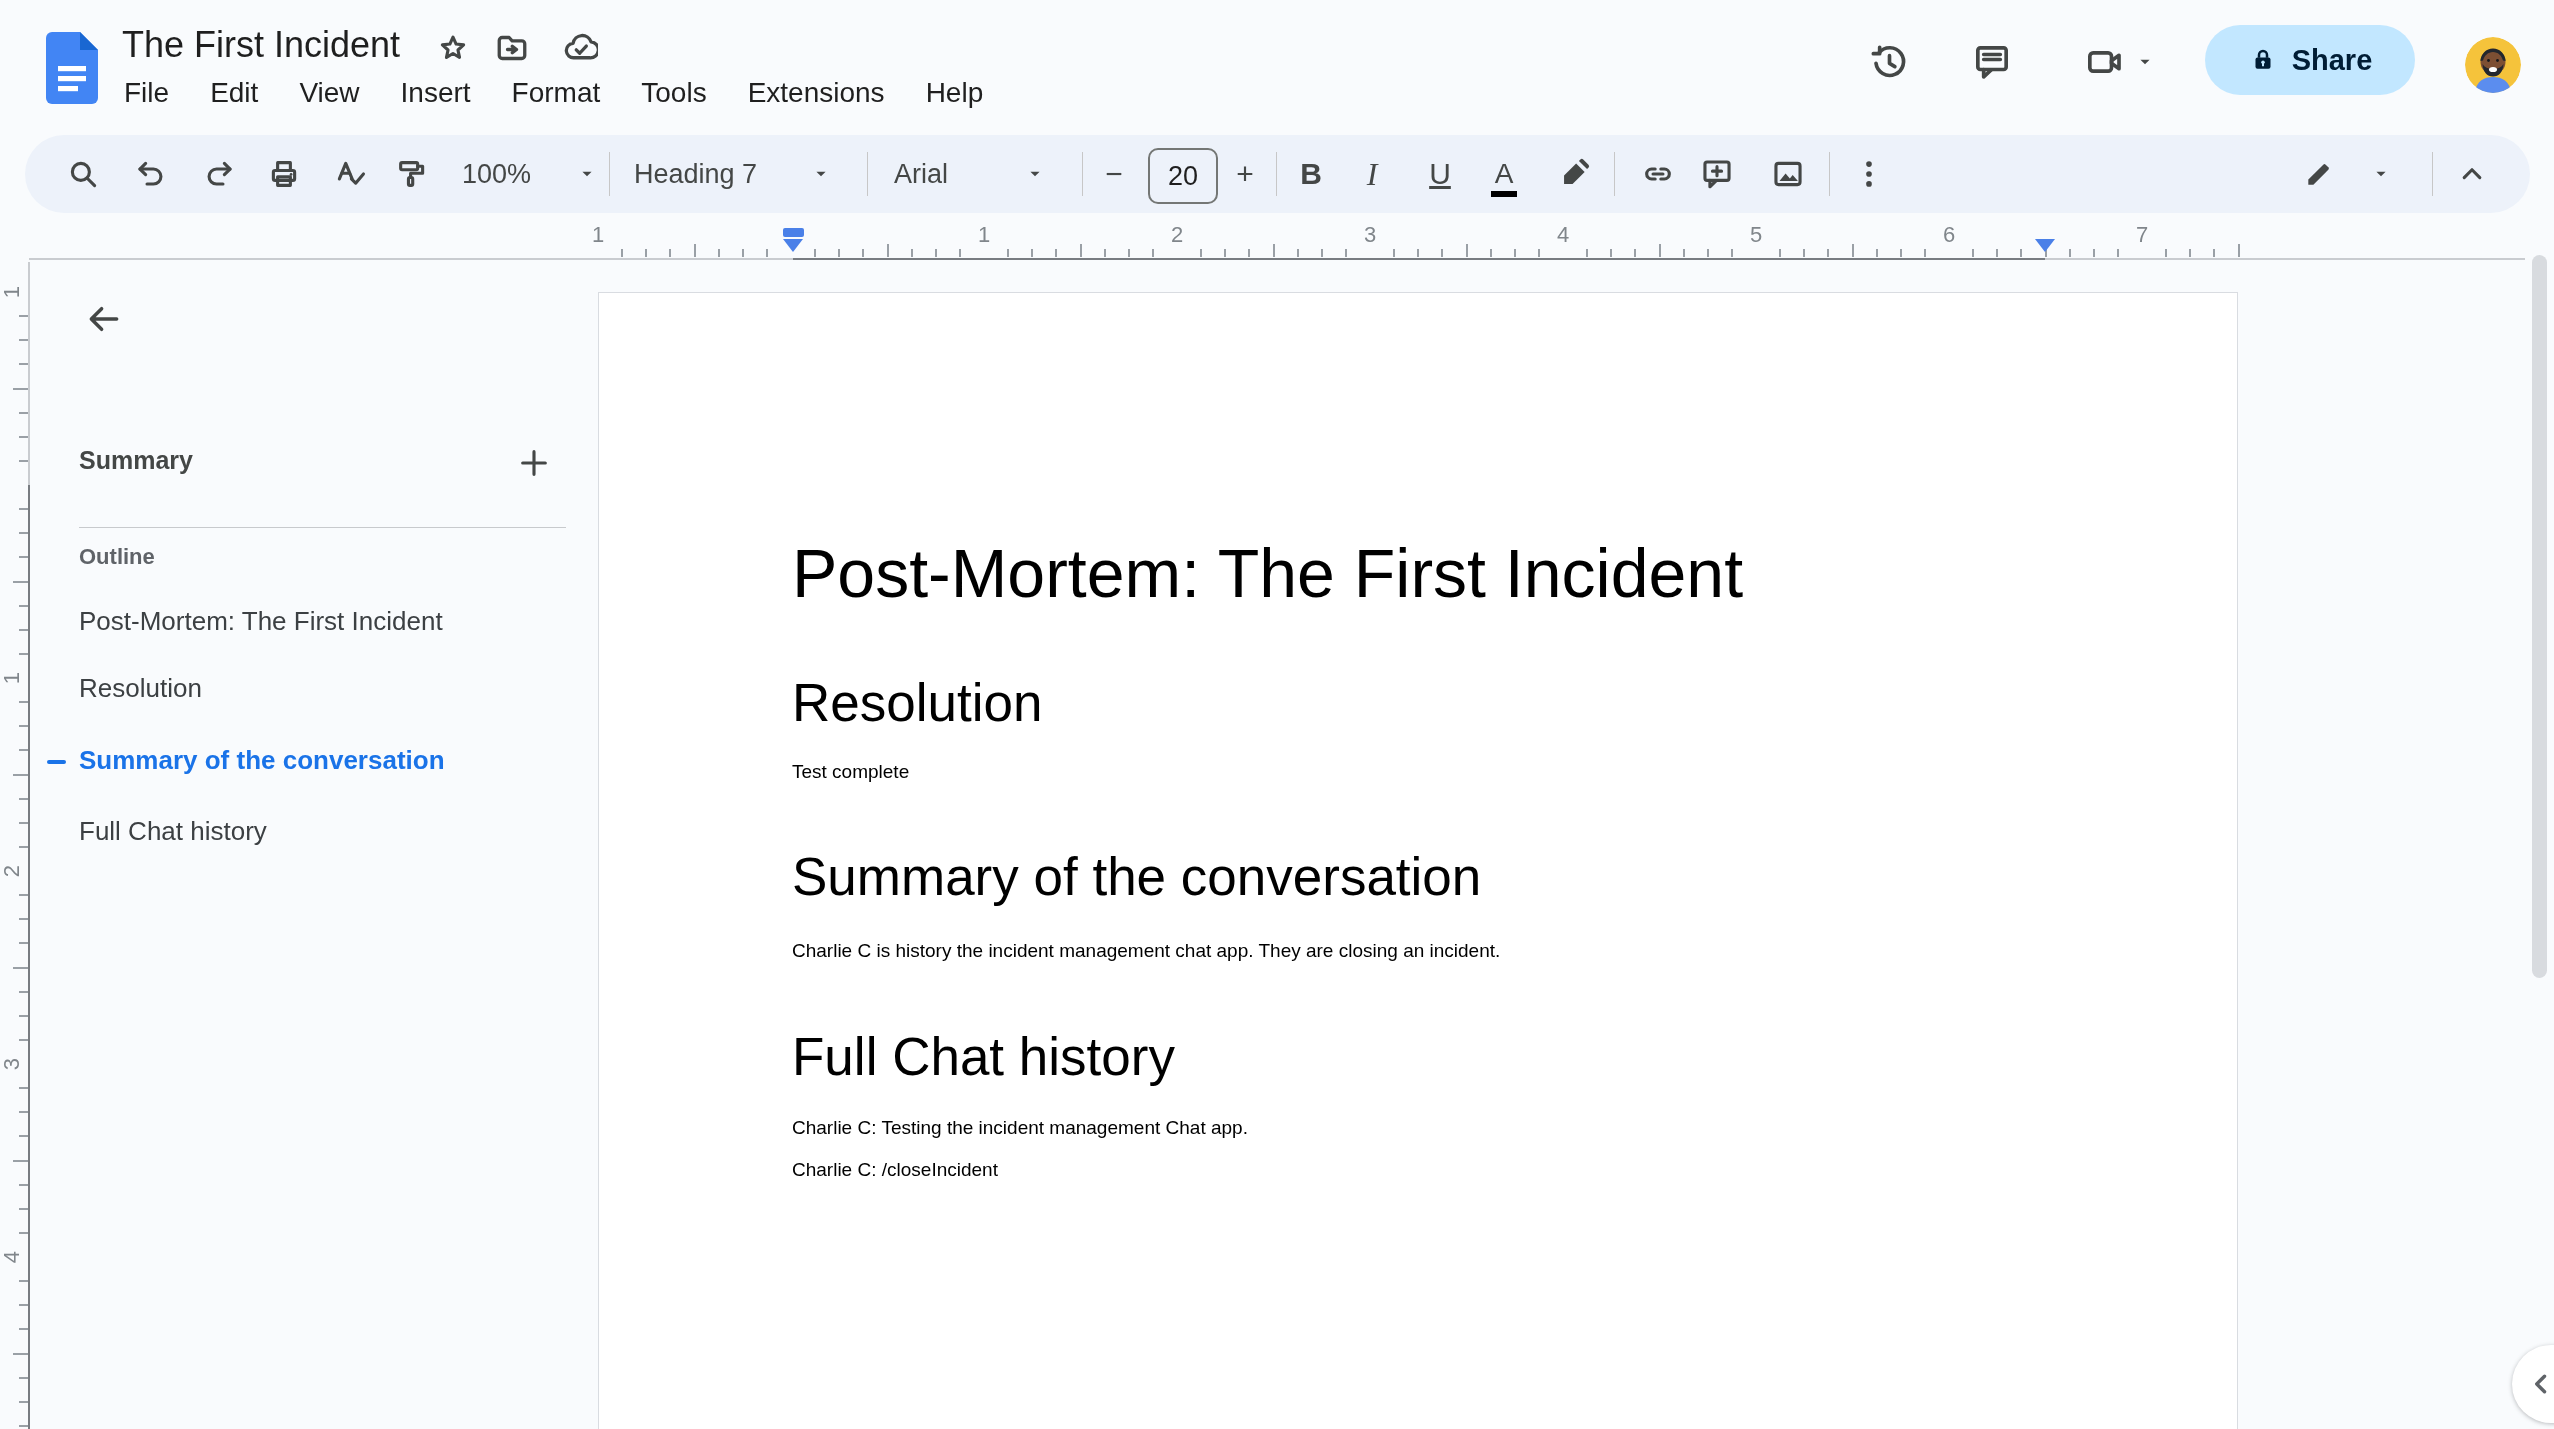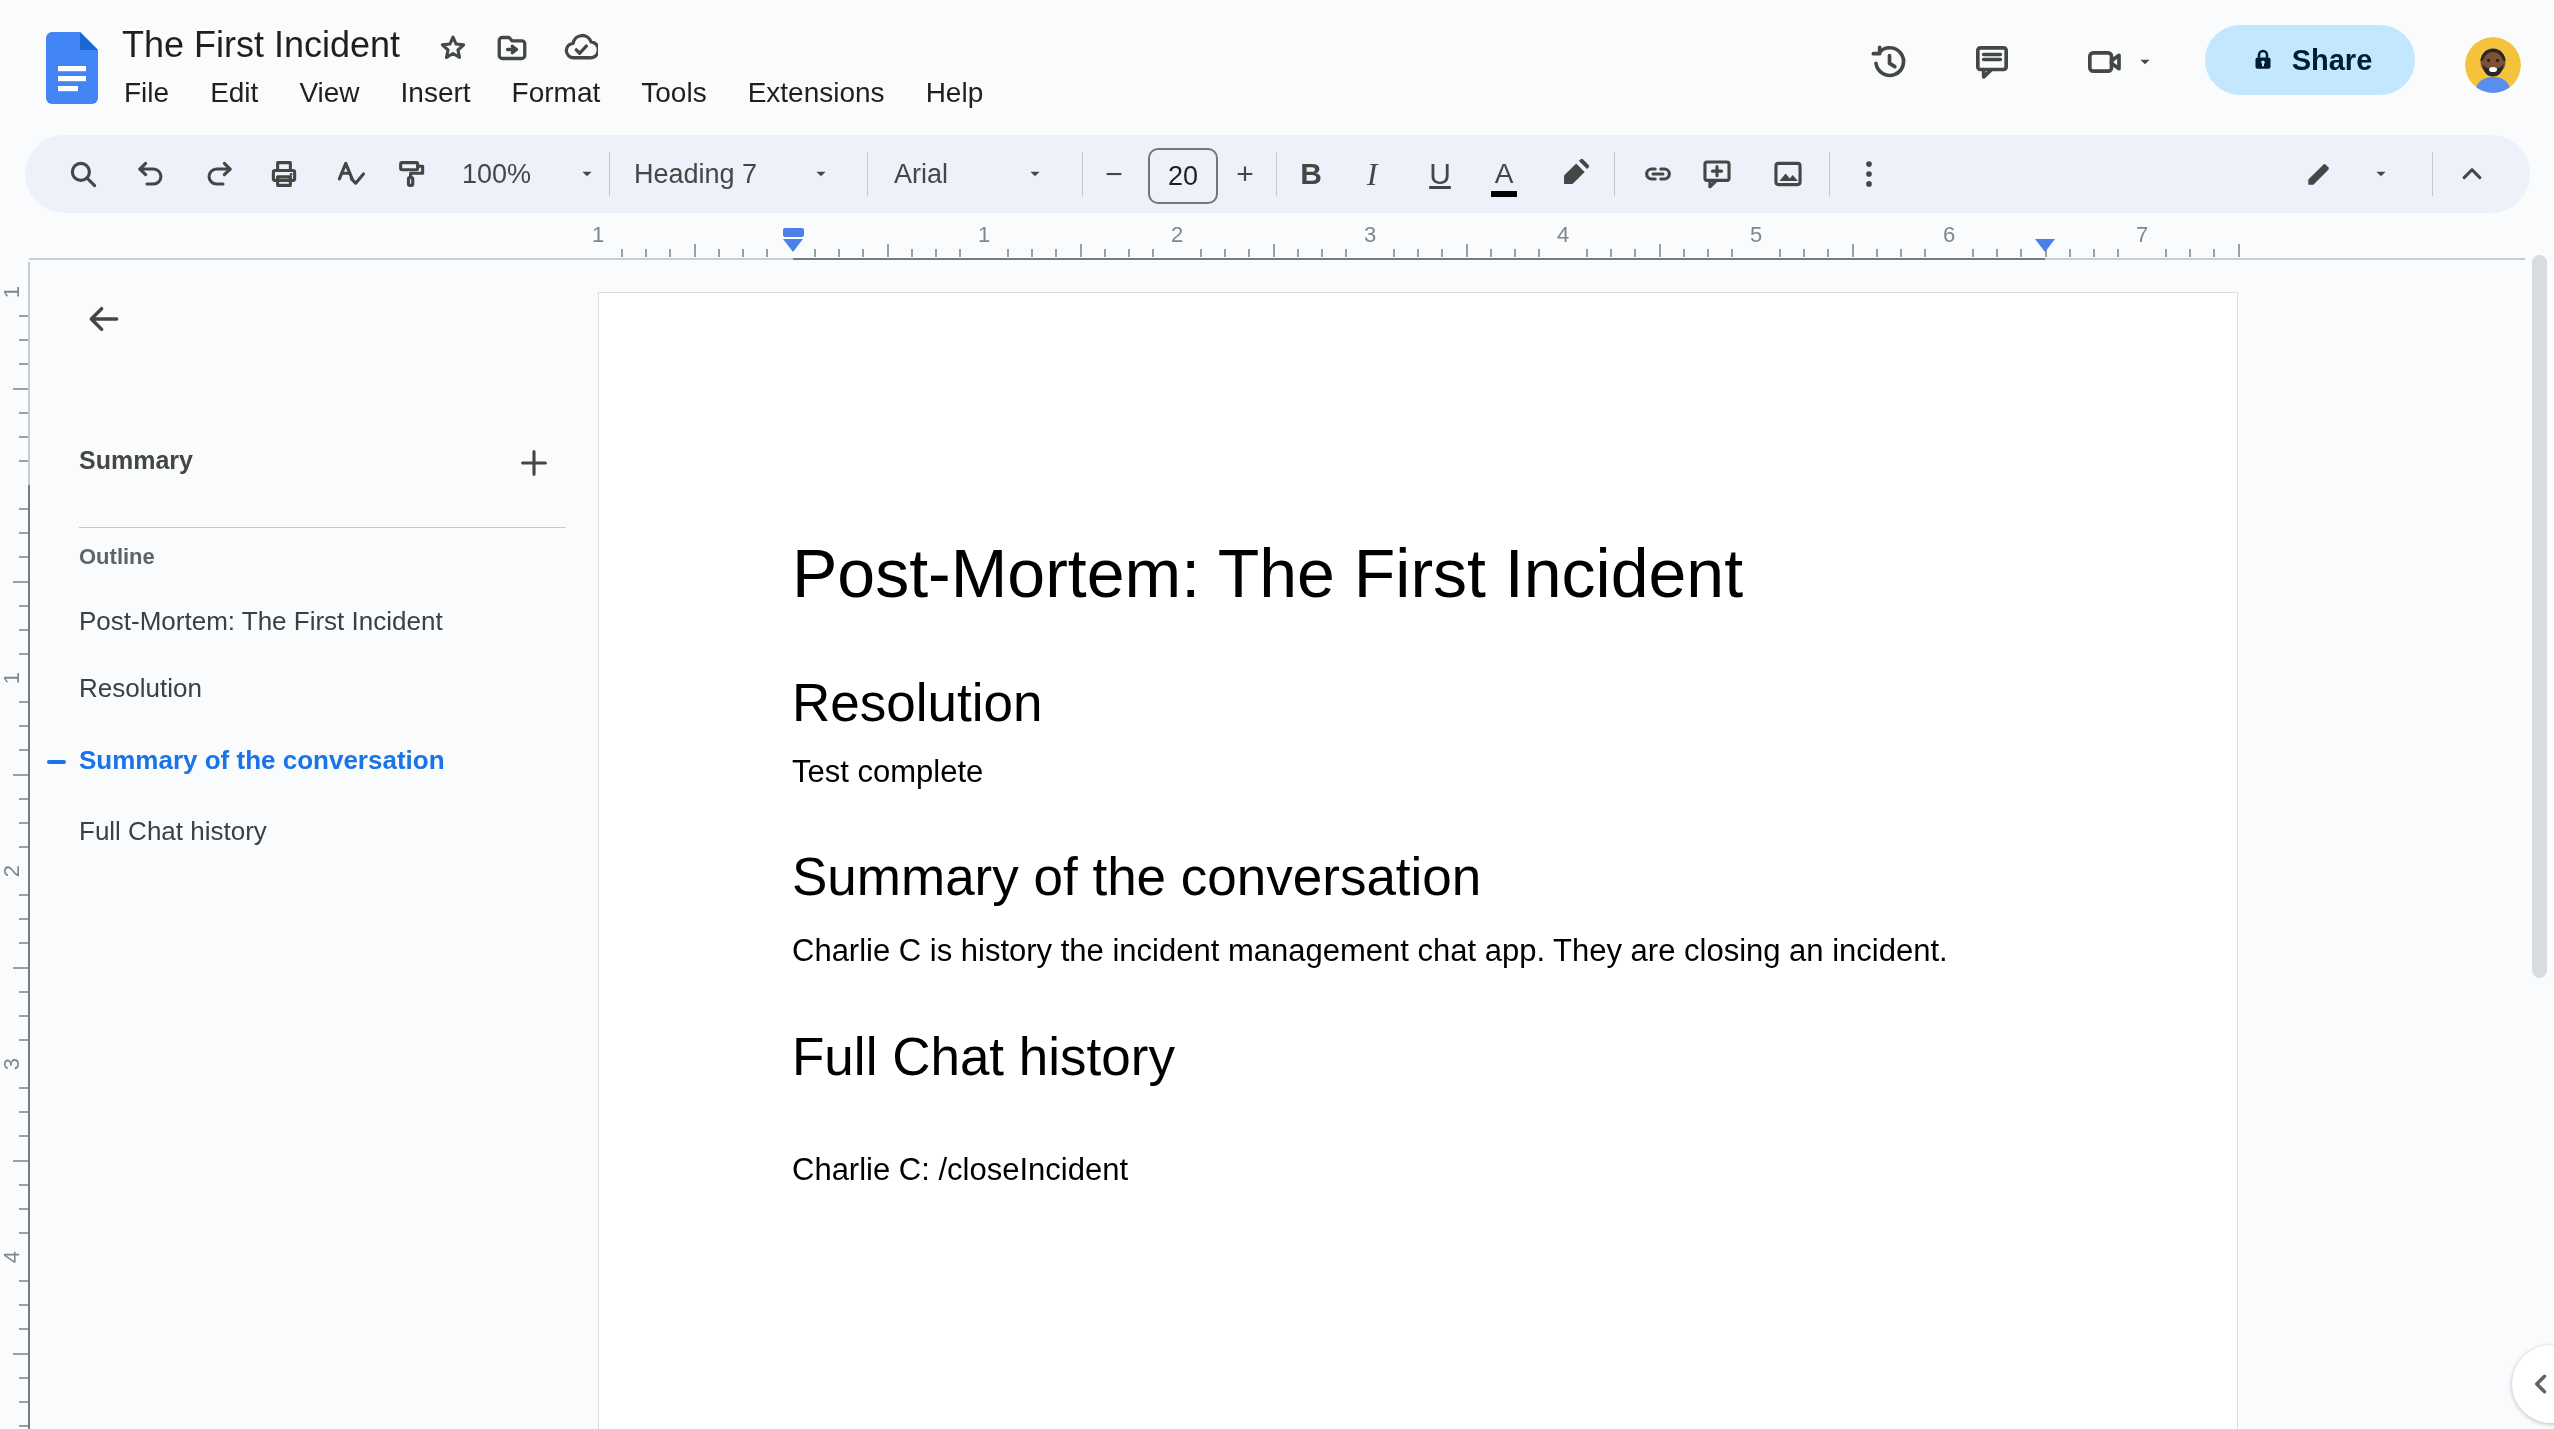--- a/index.html
+++ b/index.html
@@ -67,21 +67,21 @@
   .oitem{position:absolute;left:79px;font-size:26px;color:#3c4043;line-height:34px;white-space:nowrap;max-width:480px;overflow:hidden;text-overflow:ellipsis}
   .oitem.active{color:#1a73e8;font-weight:bold}
   .odash{position:absolute;left:47px;top:760px;width:19px;height:4px;background:#1a73e8;border-radius:2px}
 
   
   .page{position:absolute;left:598px;top:292px;width:1640px;height:1140px;background:#ffffff;
     border:1px solid #d9dce1;border-bottom:none;box-sizing:border-box}
   .page .blk{position:absolute;left:193px;right:190px;color:#000;white-space:pre-wrap}
   .t-title{font-size:68px;line-height:1.1}
   .t-h1{font-size:53px;line-height:1.15}
-  .t-body{font-size:31px;line-height:42px}
+  .t-body{font-size:19px;line-height:42px}
 
   
   .scroll-thumb{position:absolute;left:2532px;top:255px;width:15px;height:723px;border-radius:8px;background:#d8dbdf}
   .panel-toggle{position:absolute;left:2512px;top:1345px;width:78px;height:78px;border-radius:50%;background:#fff;
     box-shadow:0 1px 4px rgba(60,64,67,.35);display:flex;align-items:center;justify-content:flex-start;padding-left:12px;box-sizing:border-box}
 </style>
 </head>
 <body>
 
 <div class="docs-icon">
@@ -466,20 +466,21 @@
   <div class="oitem" style="top:814px">Full Chat history</div>
 </aside>
 
 <main class="page">
   <h1 class="blk t-title" style="top:243px;margin:0;font-weight:normal">Post-Mortem: The First Incident</h1>
   <h2 class="blk t-h1" style="top:380px;margin:0;font-weight:normal">Resolution</h2>
   <p class="blk t-body" style="top:458px;margin:0">Test complete</p>
   <h2 class="blk t-h1" style="top:554px;margin:0;font-weight:normal">Summary of the conversation</h2>
   <p class="blk t-body" style="top:637px;margin:0">Charlie C is history the incident management chat app. They are closing an incident.</p>
   <h2 class="blk t-h1" style="top:734px;margin:0;font-weight:normal">Full Chat history</h2>
+  <p class="blk t-body" style="top:814px;margin:0">Charlie C: Testing the incident management Chat app.</p>
   <p class="blk t-body" style="top:856px;margin:0">Charlie C: /closeIncident</p>
 </main>
 
 <div class="scroll-thumb"></div>
 
 <button class="panel-toggle">
   <svg width="34" height="34" viewBox="0 0 24 24">
     <path d="M14.5 6.5L9 12l5.5 5.5" fill="none" stroke="#5f6368" stroke-width="2.4" stroke-linecap="round" stroke-linejoin="round"></path>
   </svg>
 </button>

